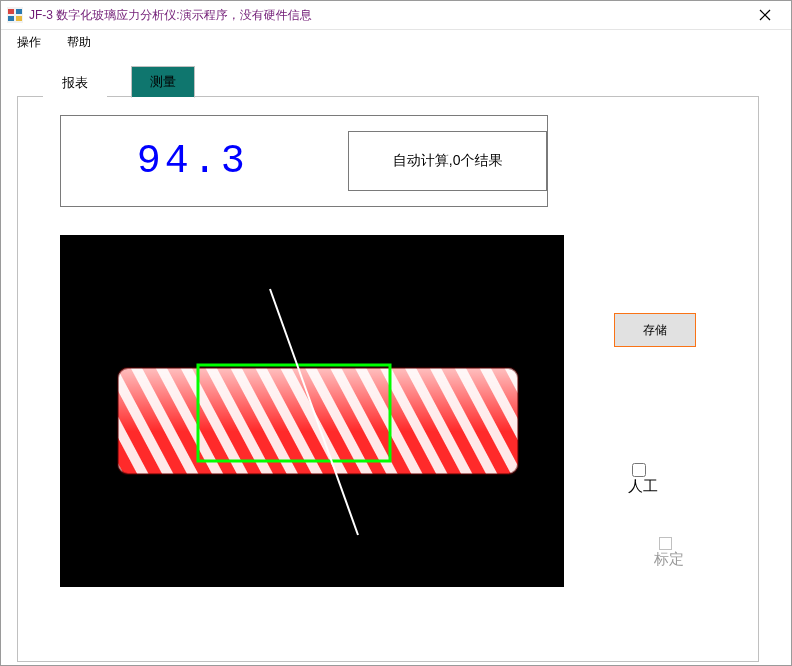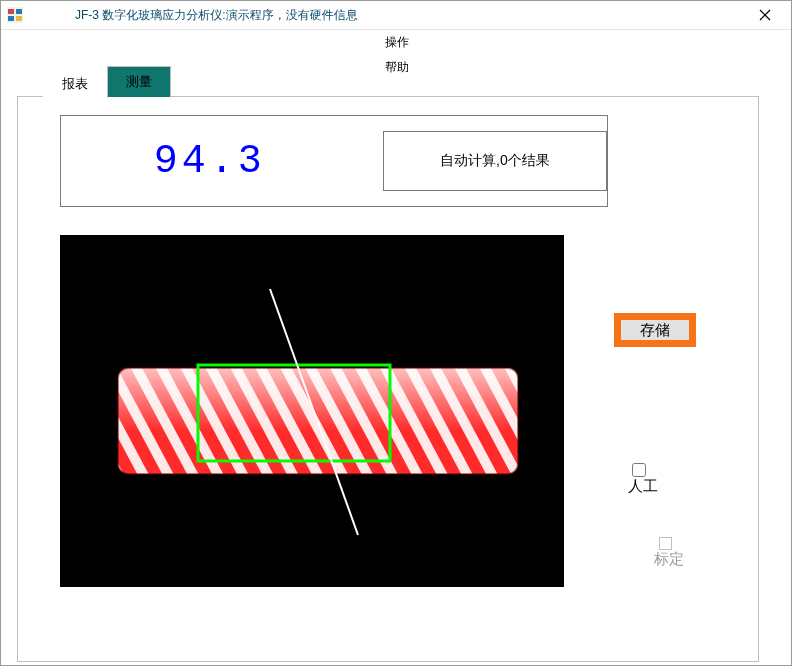--- a/index.html
+++ b/index.html
@@ -30,62 +30,61 @@
   }
   .titlebar .app-icon {
     width: 16px;
     height: 16px;
     margin-right: 6px;
     flex: 0 0 auto;
   }
   .titlebar .title {
     flex: 1 1 auto;
     font-size: 12px;
-    color: #0c4a6e;
+    color: #701a75;
     white-space: nowrap;
-    margin-left: 46px;
   }
   .titlebar .close {
     width: 40px;
     height: 28px;
     display: flex;
     align-items: center;
     justify-content: center;
     cursor: default;
   }
   .titlebar .close svg { width: 12px; height: 12px; }
   
   .menubar {
     height: 24px;
     display: flex;
     align-items: center;
     padding: 0 2px;
     background: #fff;
-    flex-direction: column;
   }
   .menubar .menu-item {
     padding: 4px 12px 4px 14px;
     font-size: 12px;
     color: #000;
     cursor: default;
   }
   
   .client {
     flex: 1 1 auto;
     position: relative;
     padding: 10px 16px 16px 16px;
     box-sizing: border-box;
   }
   
   .tabstrip {
     display: flex;
-    align-items: center;
+    align-items: flex-start;
     margin-left: 26px;
     position: relative;
     z-index: 2;
+    gap: 24px;
   }
   .tab {
     padding: 6px 18px 6px 18px;
     font-size: 13px;
     color: #000;
     background: #f0f0f0;
     border: 1px solid #c9c9c9;
     border-bottom: none;
     margin-right: 0;
     cursor: default;
@@ -112,21 +111,21 @@
     box-sizing: border-box;
     margin-top: 0px;
     position: relative;
     z-index: 1;
   }
   
   .readout-box {
     position: absolute;
     left: 42px;
     top: 18px;
-    width: 548px;
+    width: 488px;
     height: 92px;
     border: 1px solid #7a7a7a;
     box-sizing: border-box;
     display: flex;
     align-items: center;
     gap: 24px;
   }
   .value-display {
     width: 300px;
     text-align: center;
@@ -161,22 +160,22 @@
     width: 100%;
     height: 100%;
   }
   
   .btn {
     position: absolute;
     left: 596px;
     width: 82px;
     height: 34px;
     background: #e1e1e1;
-    border: 7px solid #f97316;
-    font-size: 15px;
+    border: 1px solid #f97316;
+    font-size: 12px;
     color: #000;
     display: flex;
     align-items: center;
     justify-content: center;
     cursor: default;
     box-sizing: border-box;
   }
   .btn-save { top: 216px; }
   .btn-stop { top: 288px; }
   

